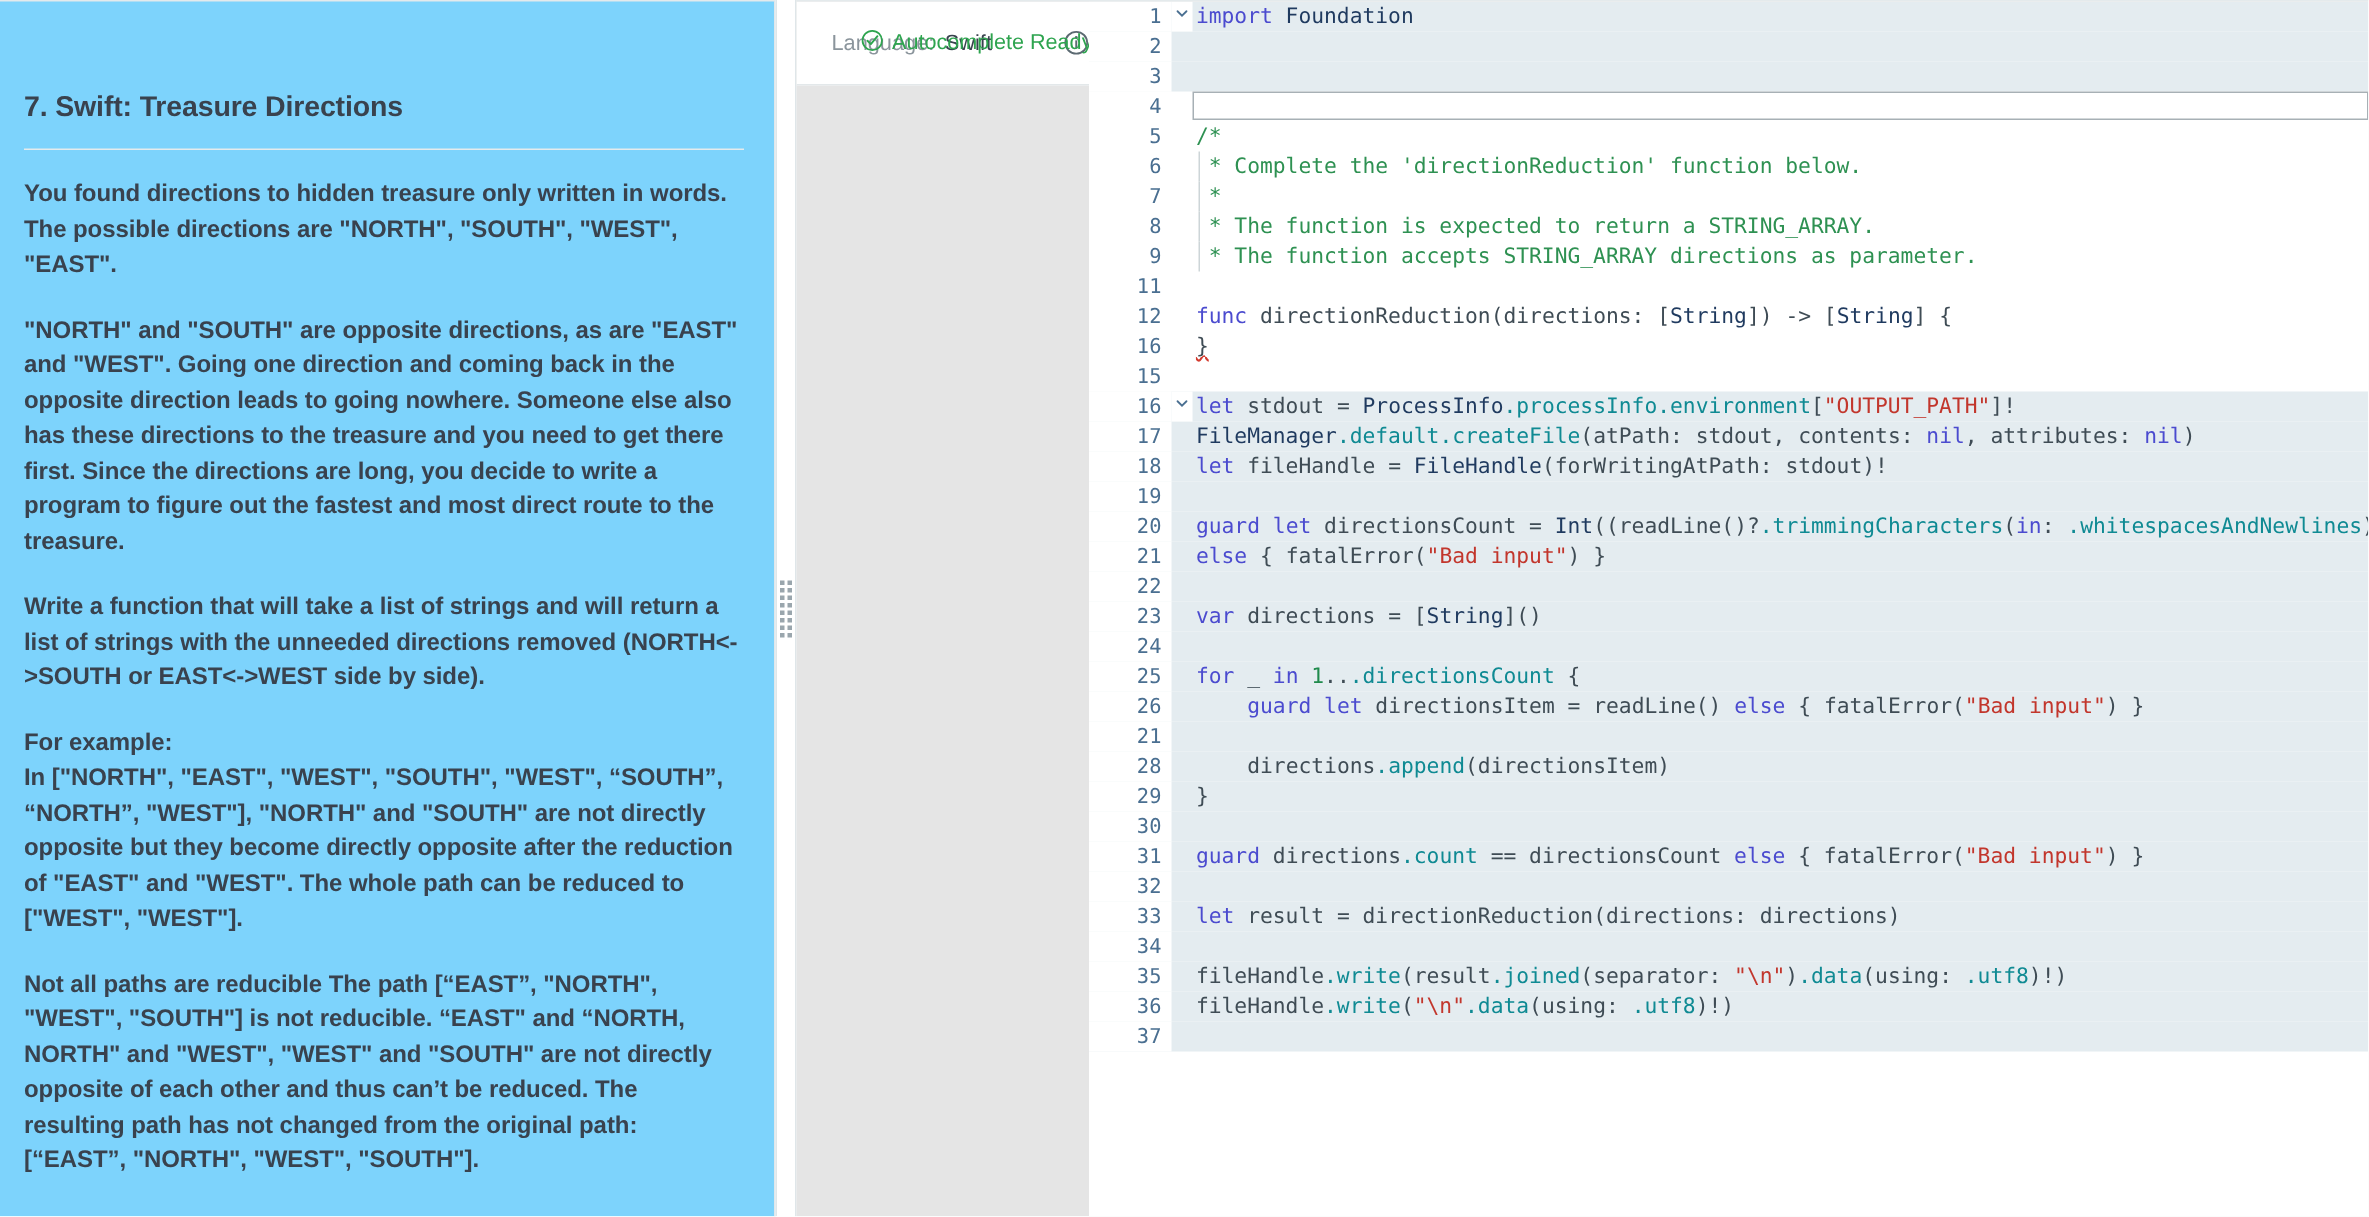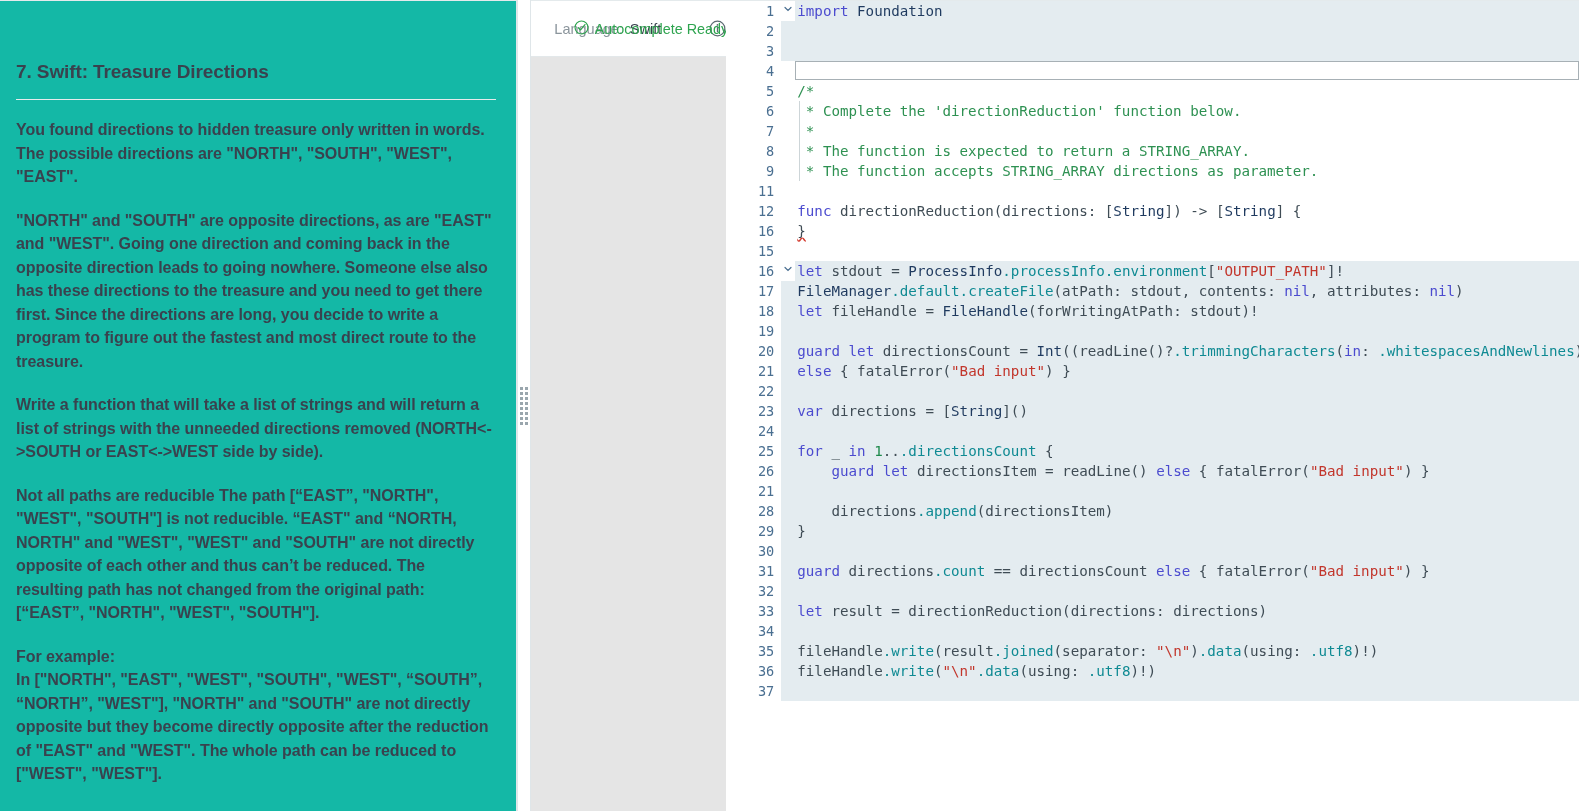--- a/index.html
+++ b/index.html
@@ -19,21 +19,21 @@
     display: flex;
     flex-direction: row;
     background: #ffffff;
     overflow: hidden;
   }
 
   
   .problem-pane {
     width: 531px;
     height: 811px;
-    background: #14b8a6;
+    background: #7dd3fc;
     border-top: 1px solid #e4eaec;
     border-right: 1px solid #e1e7ea;
     padding: 0 20px 0 16px;
     overflow: hidden;
     position: relative;
   }
   .problem-title {
     font-size: 19px;
     font-weight: bold;
     color: #39424e;
@@ -213,23 +213,23 @@
 
 <div id="app">
 
   <div class="problem-pane">
     <h1 class="problem-title">7. Swift: Treasure Directions</h1>
     <div class="title-rule"></div>
     <div class="problem-body" id="problem-body">
         <p style="white-space: pre-line;">You found directions to hidden treasure only written in words. The possible directions are "NORTH", "SOUTH", "WEST", "EAST".</p>
         <p style="white-space: pre-line;">"NORTH" and "SOUTH" are opposite directions, as are "EAST" and "WEST". Going one direction and coming back in the opposite direction leads to going nowhere. Someone else also has these directions to the treasure and you need to get there first. Since the directions are long, you decide to write a program to figure out the fastest and most direct route to the treasure.</p>
         <p style="white-space: pre-line;">Write a function that will take a list of strings and will return a list of strings with the unneeded directions removed (NORTH&lt;-&gt;SOUTH or EAST&lt;-&gt;WEST side by side).</p>
-        <p style="white-space: pre-line;">Not all paths are reducible The path [“EAST”, "NORTH", "WEST", "SOUTH"] is not reducible. “EAST" and “NORTH, NORTH" and "WEST", "WEST" and "SOUTH" are not directly opposite of each other and thus can’t be reduced. The resulting path has not changed from the original path: [“EAST”, "NORTH", "WEST", "SOUTH"].</p>
         <p style="white-space: pre-line;">For example:
 In ["NORTH", "EAST", "WEST", "SOUTH", "WEST", “SOUTH”, “NORTH”, "WEST"], "NORTH" and "SOUTH" are not directly opposite but they become directly opposite after the reduction of "EAST" and "WEST". The whole path can be reduced to ["WEST", "WEST"].</p>
+        <p style="white-space: pre-line;">Not all paths are reducible The path [“EAST”, "NORTH", "WEST", "SOUTH"] is not reducible. “EAST" and “NORTH, NORTH" and "WEST", "WEST" and "SOUTH" are not directly opposite of each other and thus can’t be reduced. The resulting path has not changed from the original path: [“EAST”, "NORTH", "WEST", "SOUTH"].</p>
       </div>
   </div>
 
   <div class="splitter">
     <div class="splitter-grip">
       <i></i>
         <i></i>
         <i></i>
         <i></i>
         <i></i>

